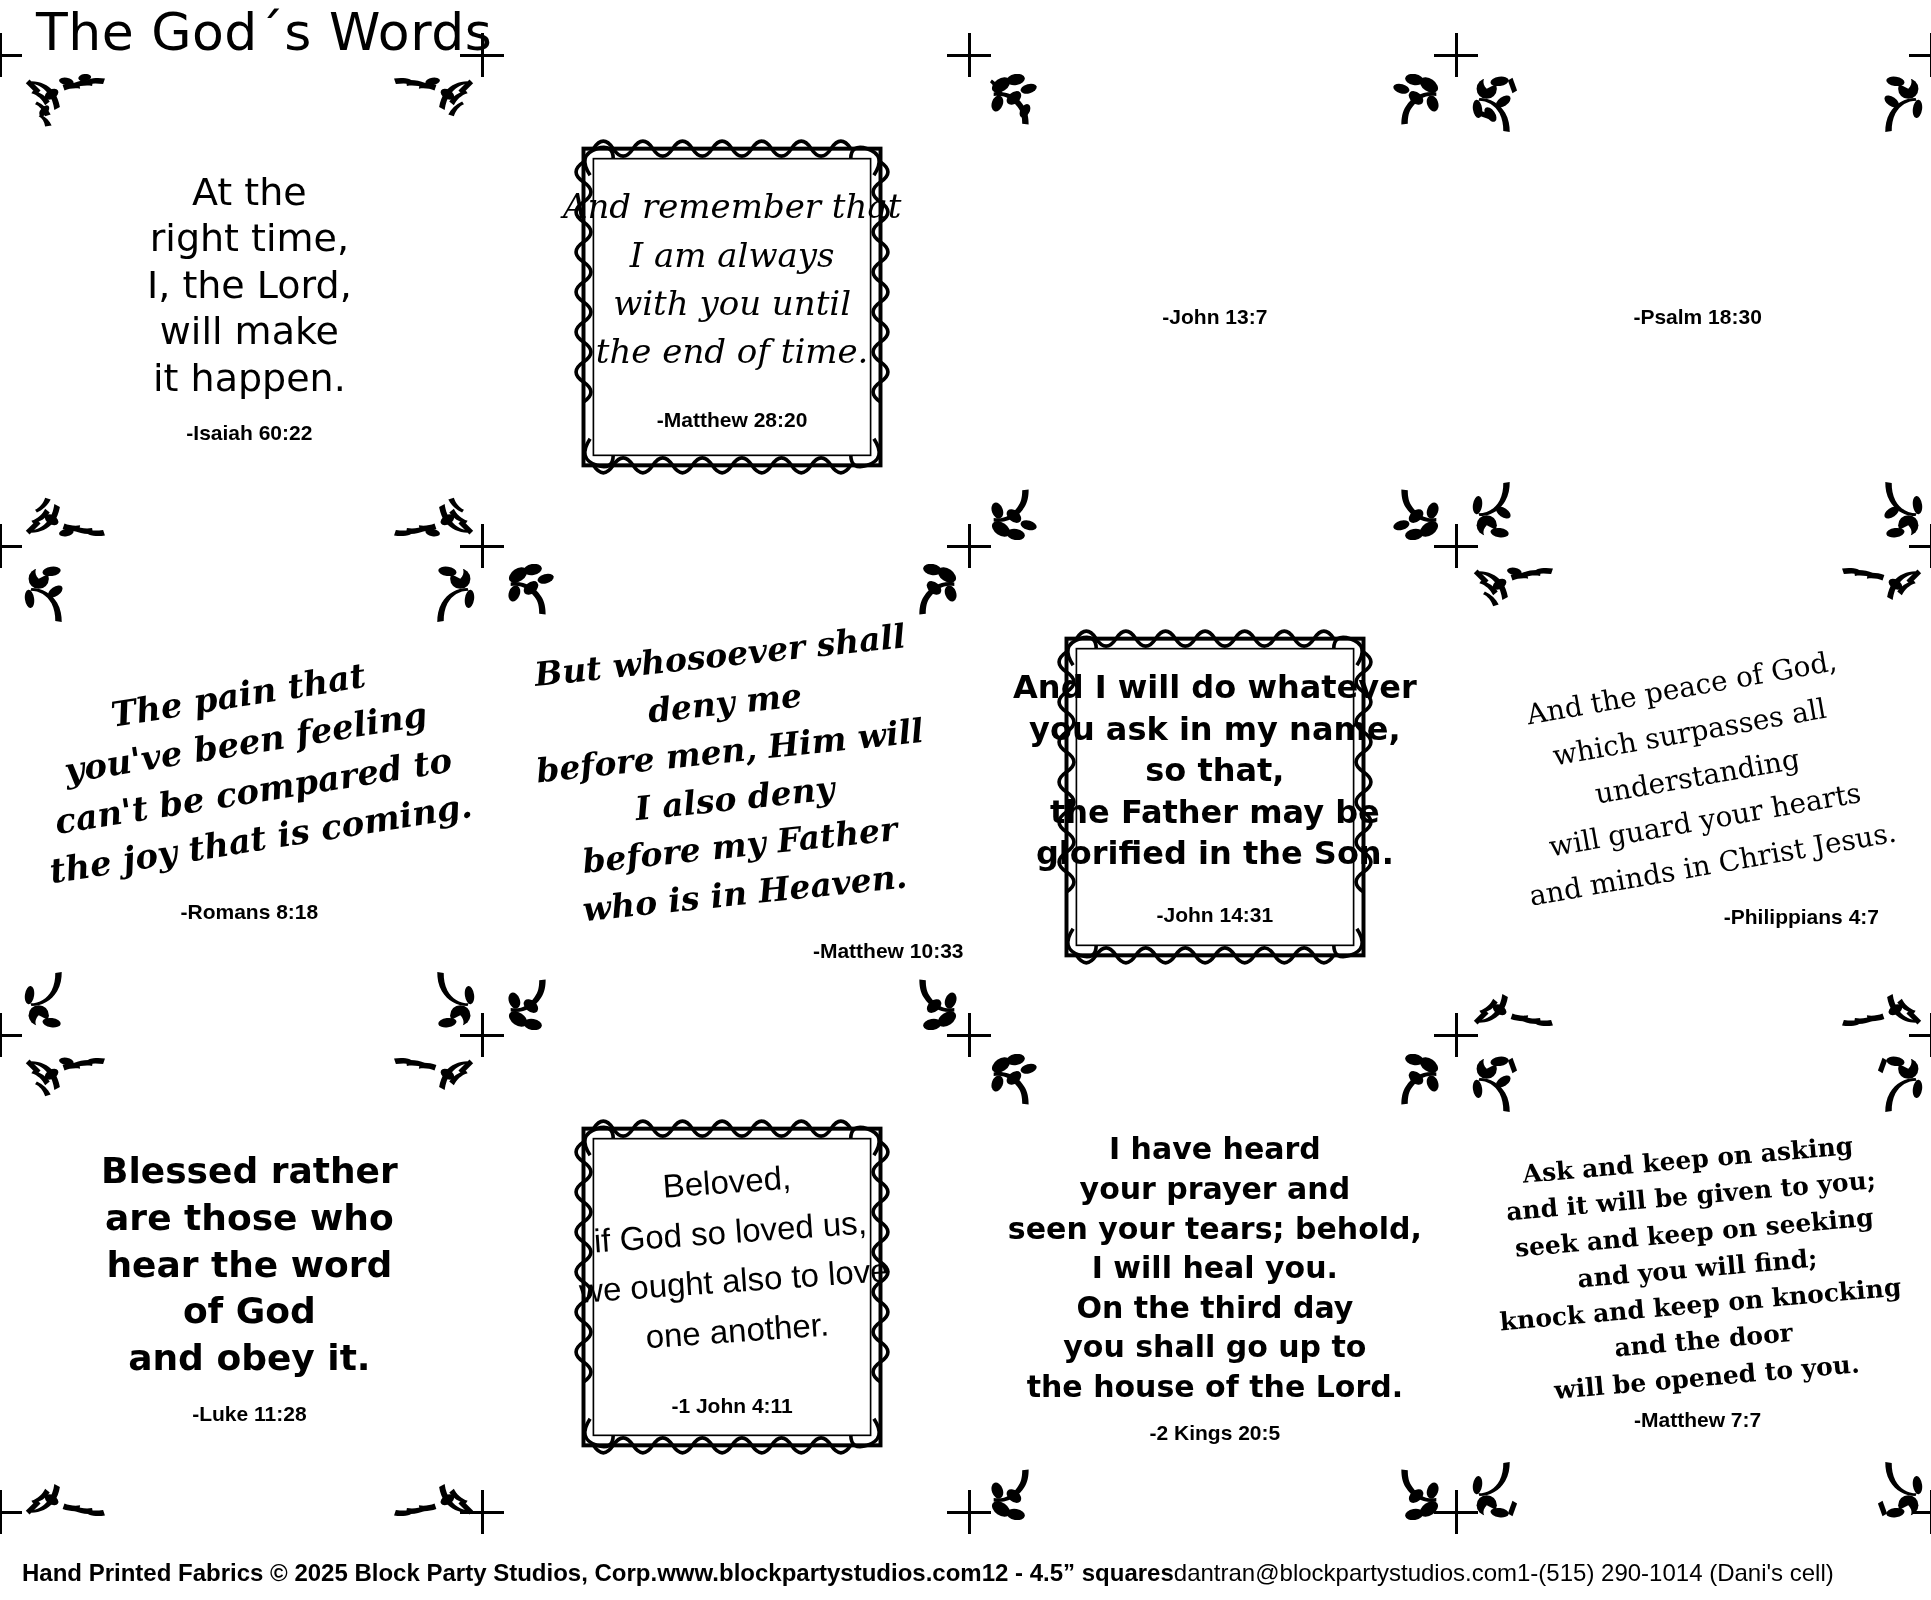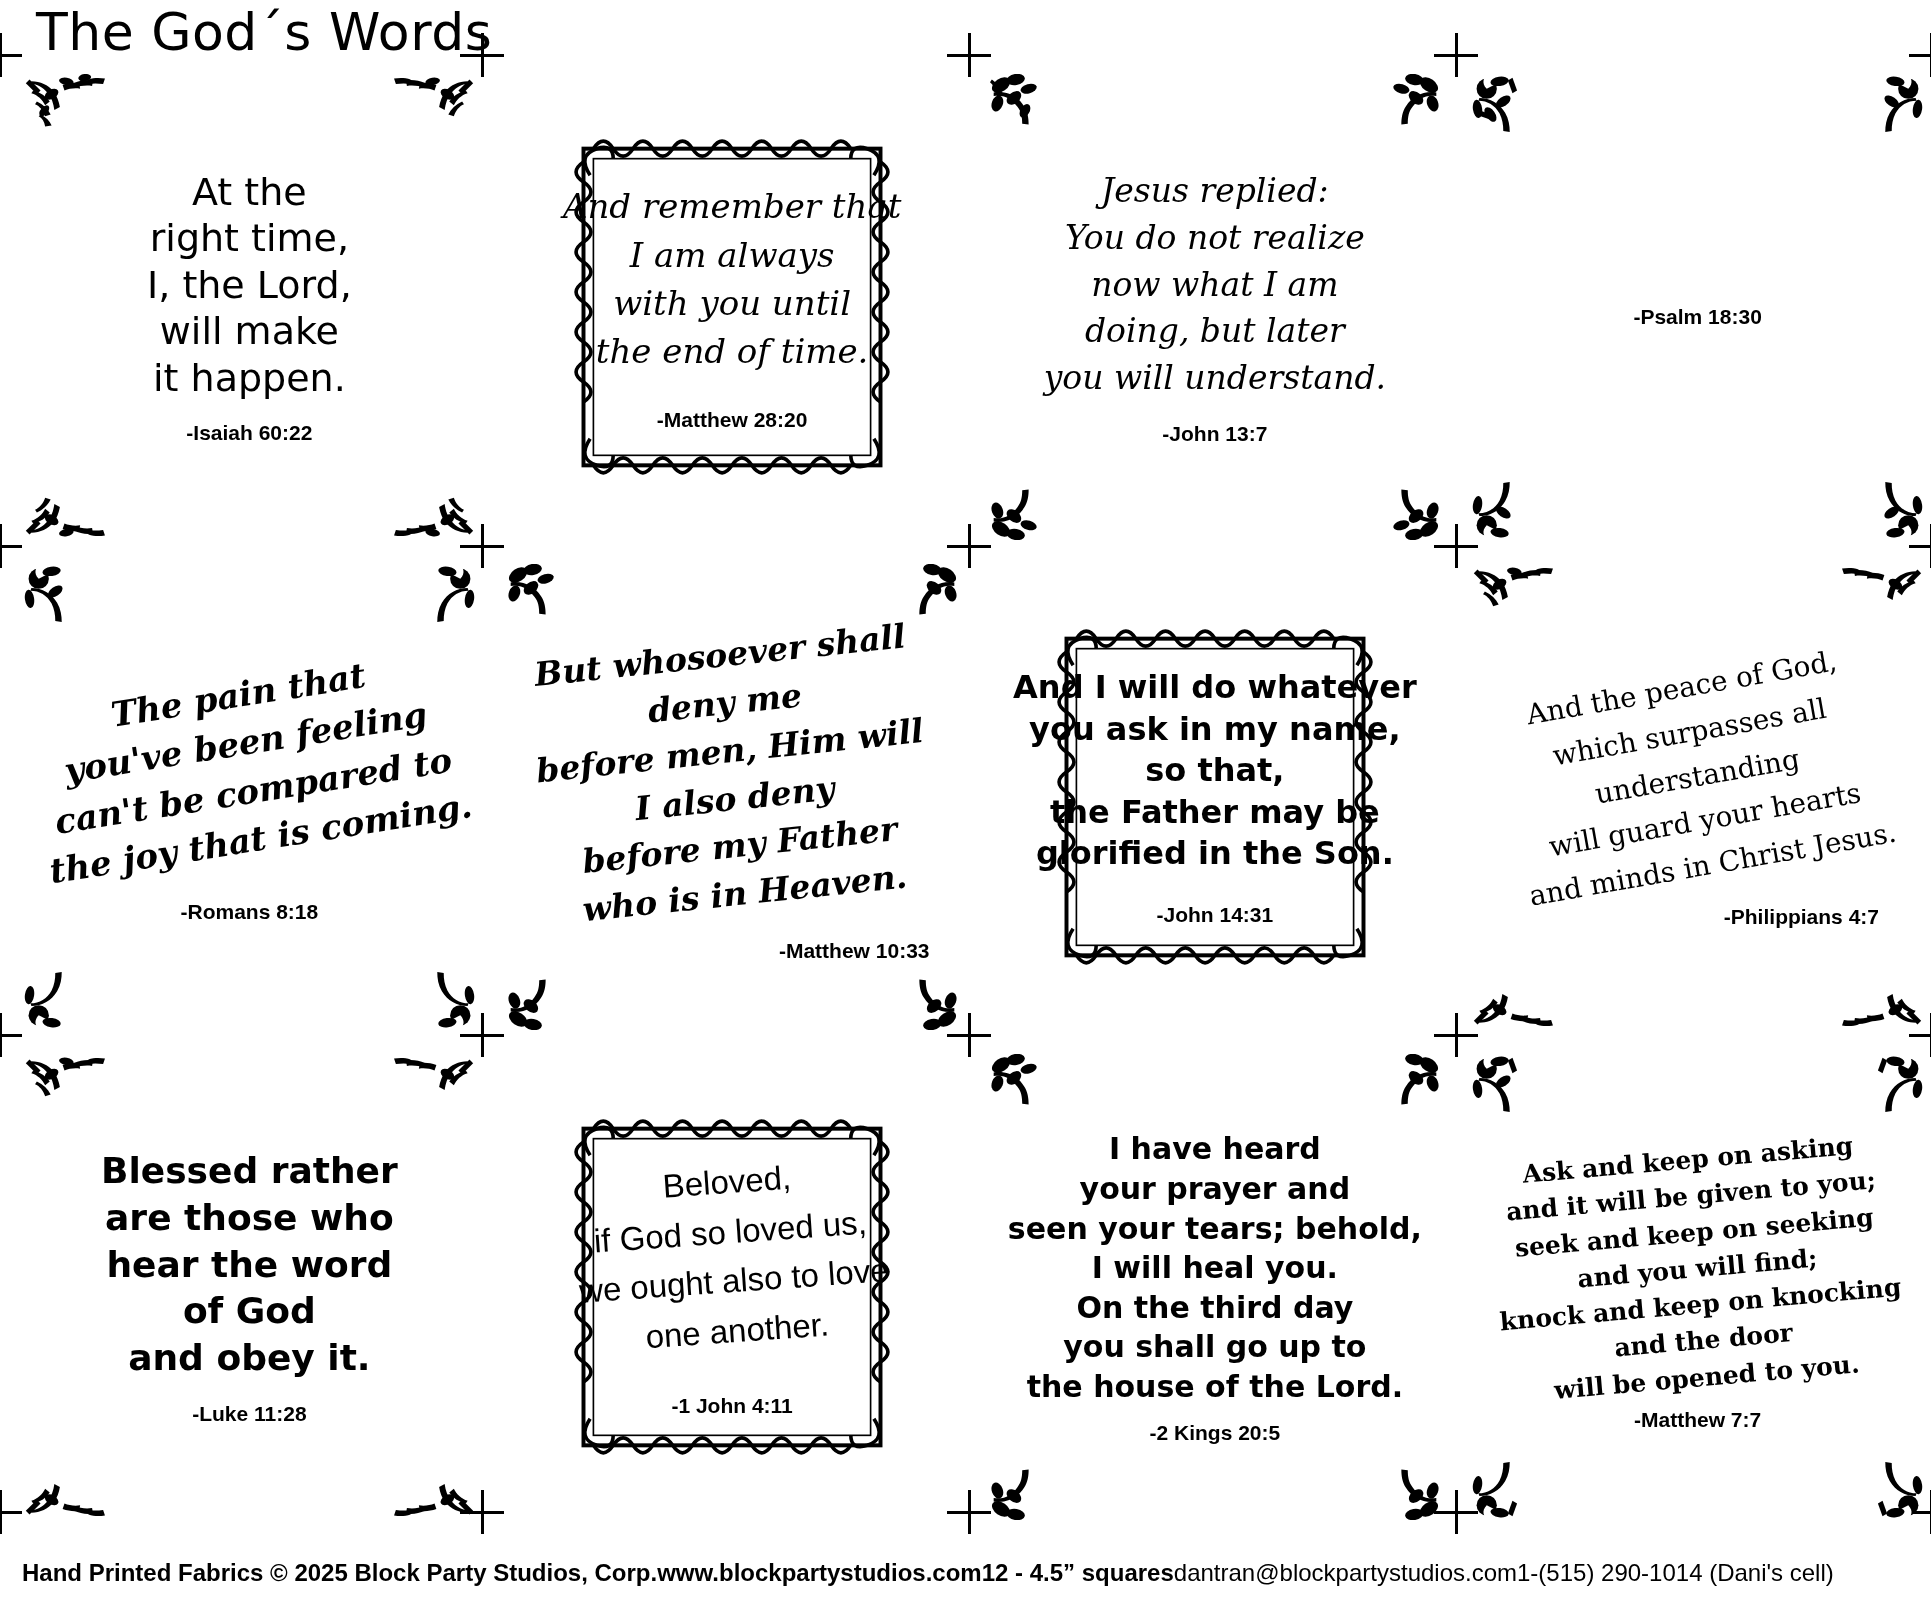--- a/index.html
+++ b/index.html
@@ -358,25 +358,20 @@
             <g fill="#000">
           <path d="M4 20c14-2 26 4 33 15 4 6 5 13 5 20l-7-1c0-7-1-13-5-18-6-9-15-14-26-12z"></path>
           <ellipse cx="12" cy="12" rx="11" ry="7" transform="rotate(-35 12 12)"></ellipse>
           <ellipse cx="28" cy="6" rx="10" ry="6" transform="rotate(-10 28 6)"></ellipse>
           <ellipse cx="8" cy="32" rx="9" ry="6" transform="rotate(-70 8 32)"></ellipse>
           <ellipse cx="26" cy="26" rx="9" ry="6" transform="rotate(-40 26 26)"></ellipse>
           <ellipse cx="42" cy="16" rx="9" ry="5" transform="rotate(-15 42 16)"></ellipse>
         </g>
           </svg>
       </span>
-      <div class="quote-text" style="white-space:pre-line; font-size:33px;">Jesus replied:
-You do not realize
-now what I am
-doing, but later
-you will understand.</div>
       <div class="ref">-John 13:7</div>
     </div>
   </div>
 
   <div class="cell">
     <div class="quote-block style-plain">
       <span class="corner c-tl">
         <svg viewBox="0 0 100 100">
             <g fill="#000">
           <circle cx="16" cy="16" r="11"></circle>
@@ -531,21 +526,21 @@
           <ellipse cx="8" cy="32" rx="9" ry="6" transform="rotate(-70 8 32)"></ellipse>
           <ellipse cx="26" cy="26" rx="9" ry="6" transform="rotate(-40 26 26)"></ellipse>
         </g>
           </svg>
       </span>
       <div class="quote-text" style="white-space:pre-line;">But whosoever shall deny me
 before men, Him will
 I also deny
 before my Father
 who is in Heaven.</div>
-      <div class="ref" style="align-self:flex-end; margin-right:34px;">-Matthew 10:33</div>
+      <div class="ref" style="align-self:flex-end; ">-Matthew 10:33</div>
     </div>
   </div>
 
   <div class="cell">
     <div class="quote-block style-bold">
       <span class="scroll-frame">
         <svg viewBox="0 0 200 210" preserveAspectRatio="none">
           <rect x="10" y="10" width="180" height="190" fill="none" stroke="#000" stroke-width="2.4"></rect>
           <rect x="16" y="16" width="168" height="178" fill="none" stroke="#000" stroke-width="1"></rect>
           <g fill="none" stroke="#000" stroke-width="2.2">

